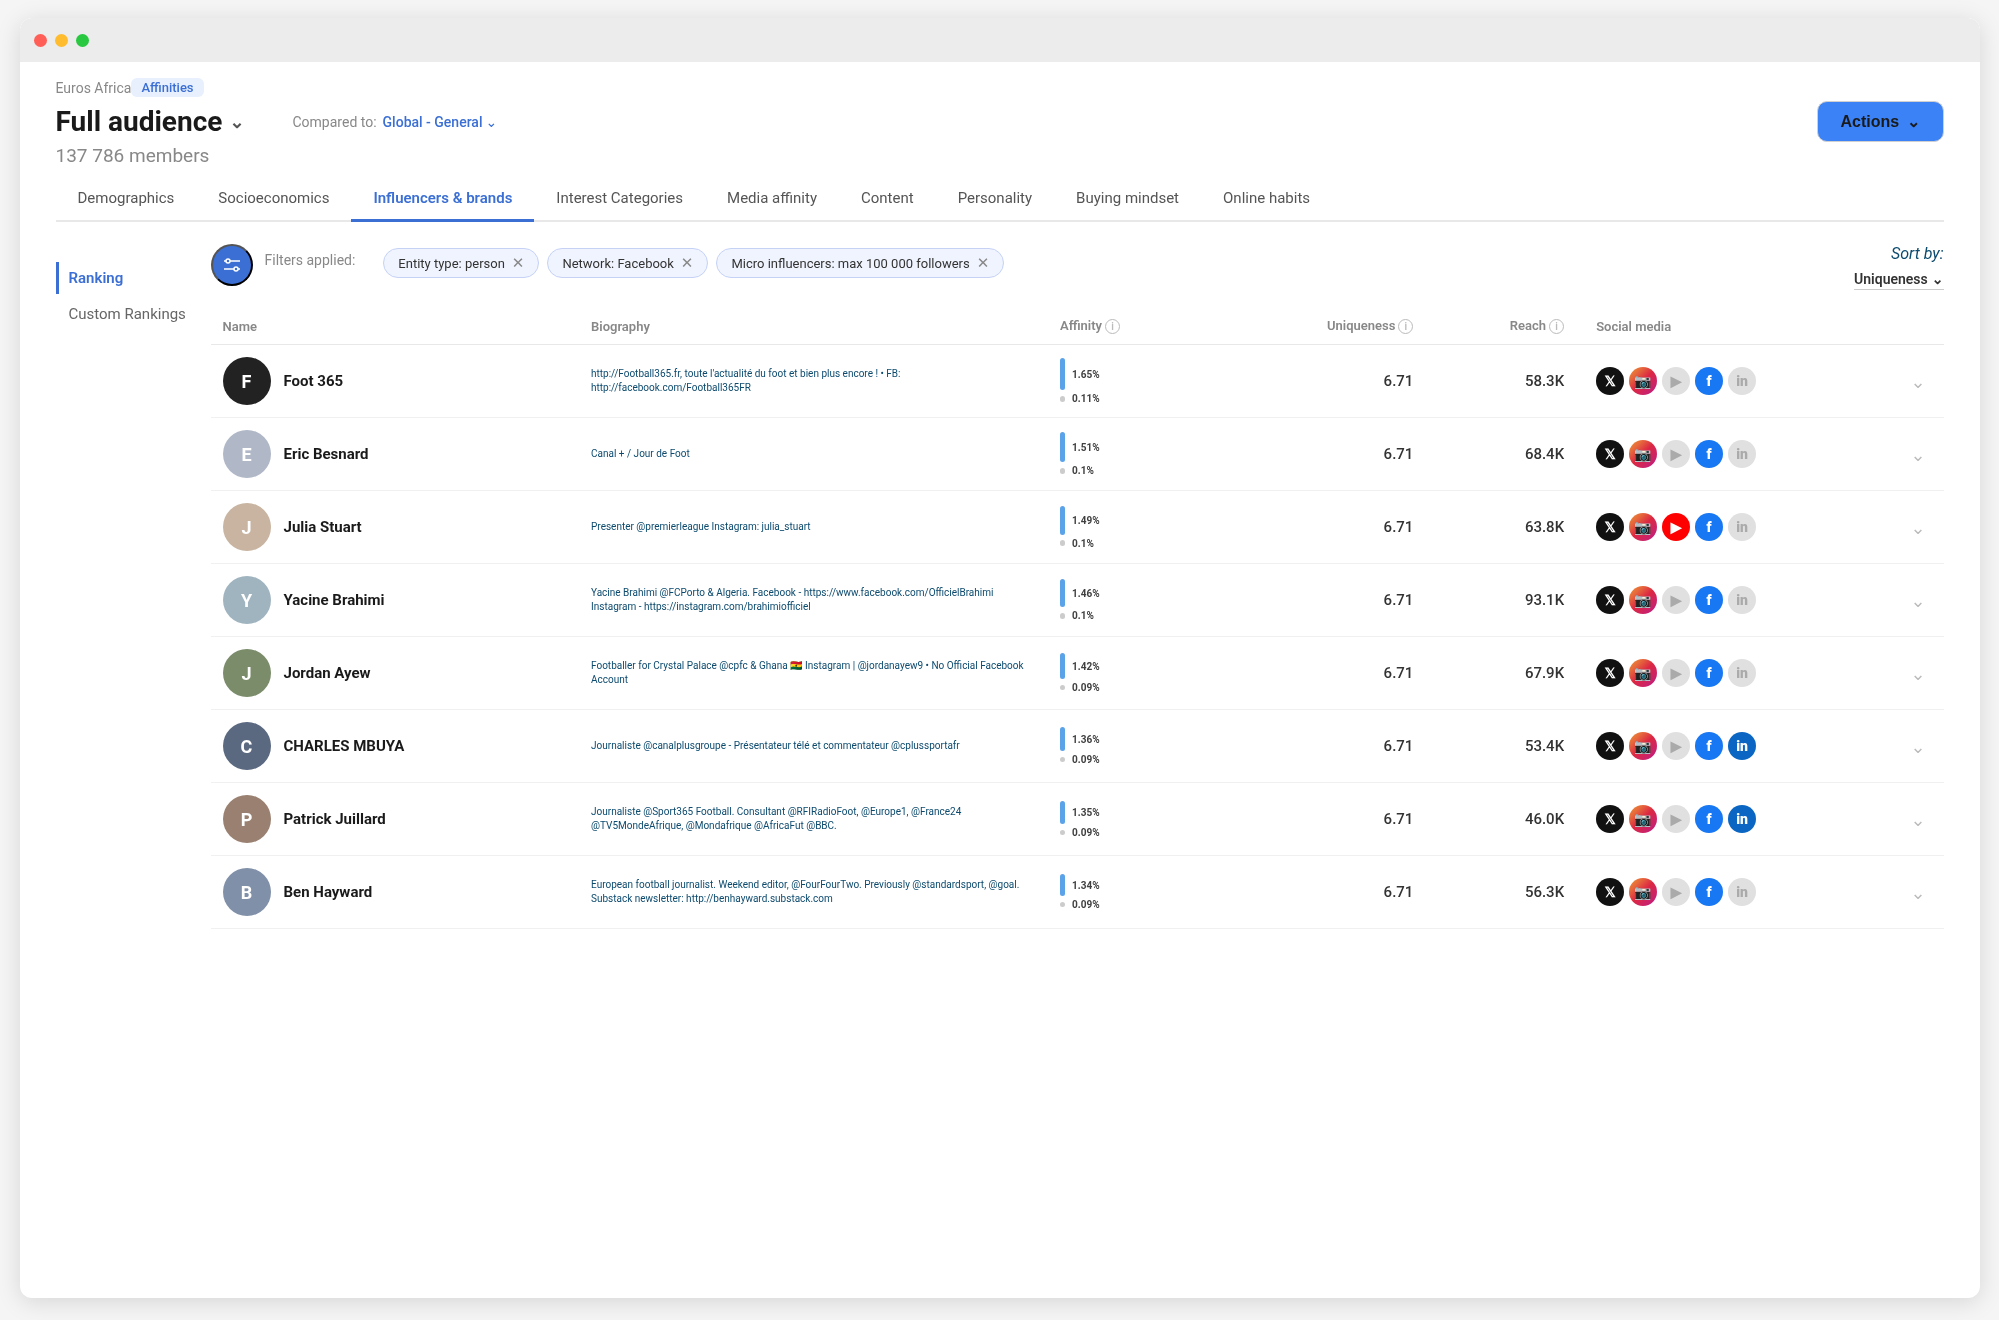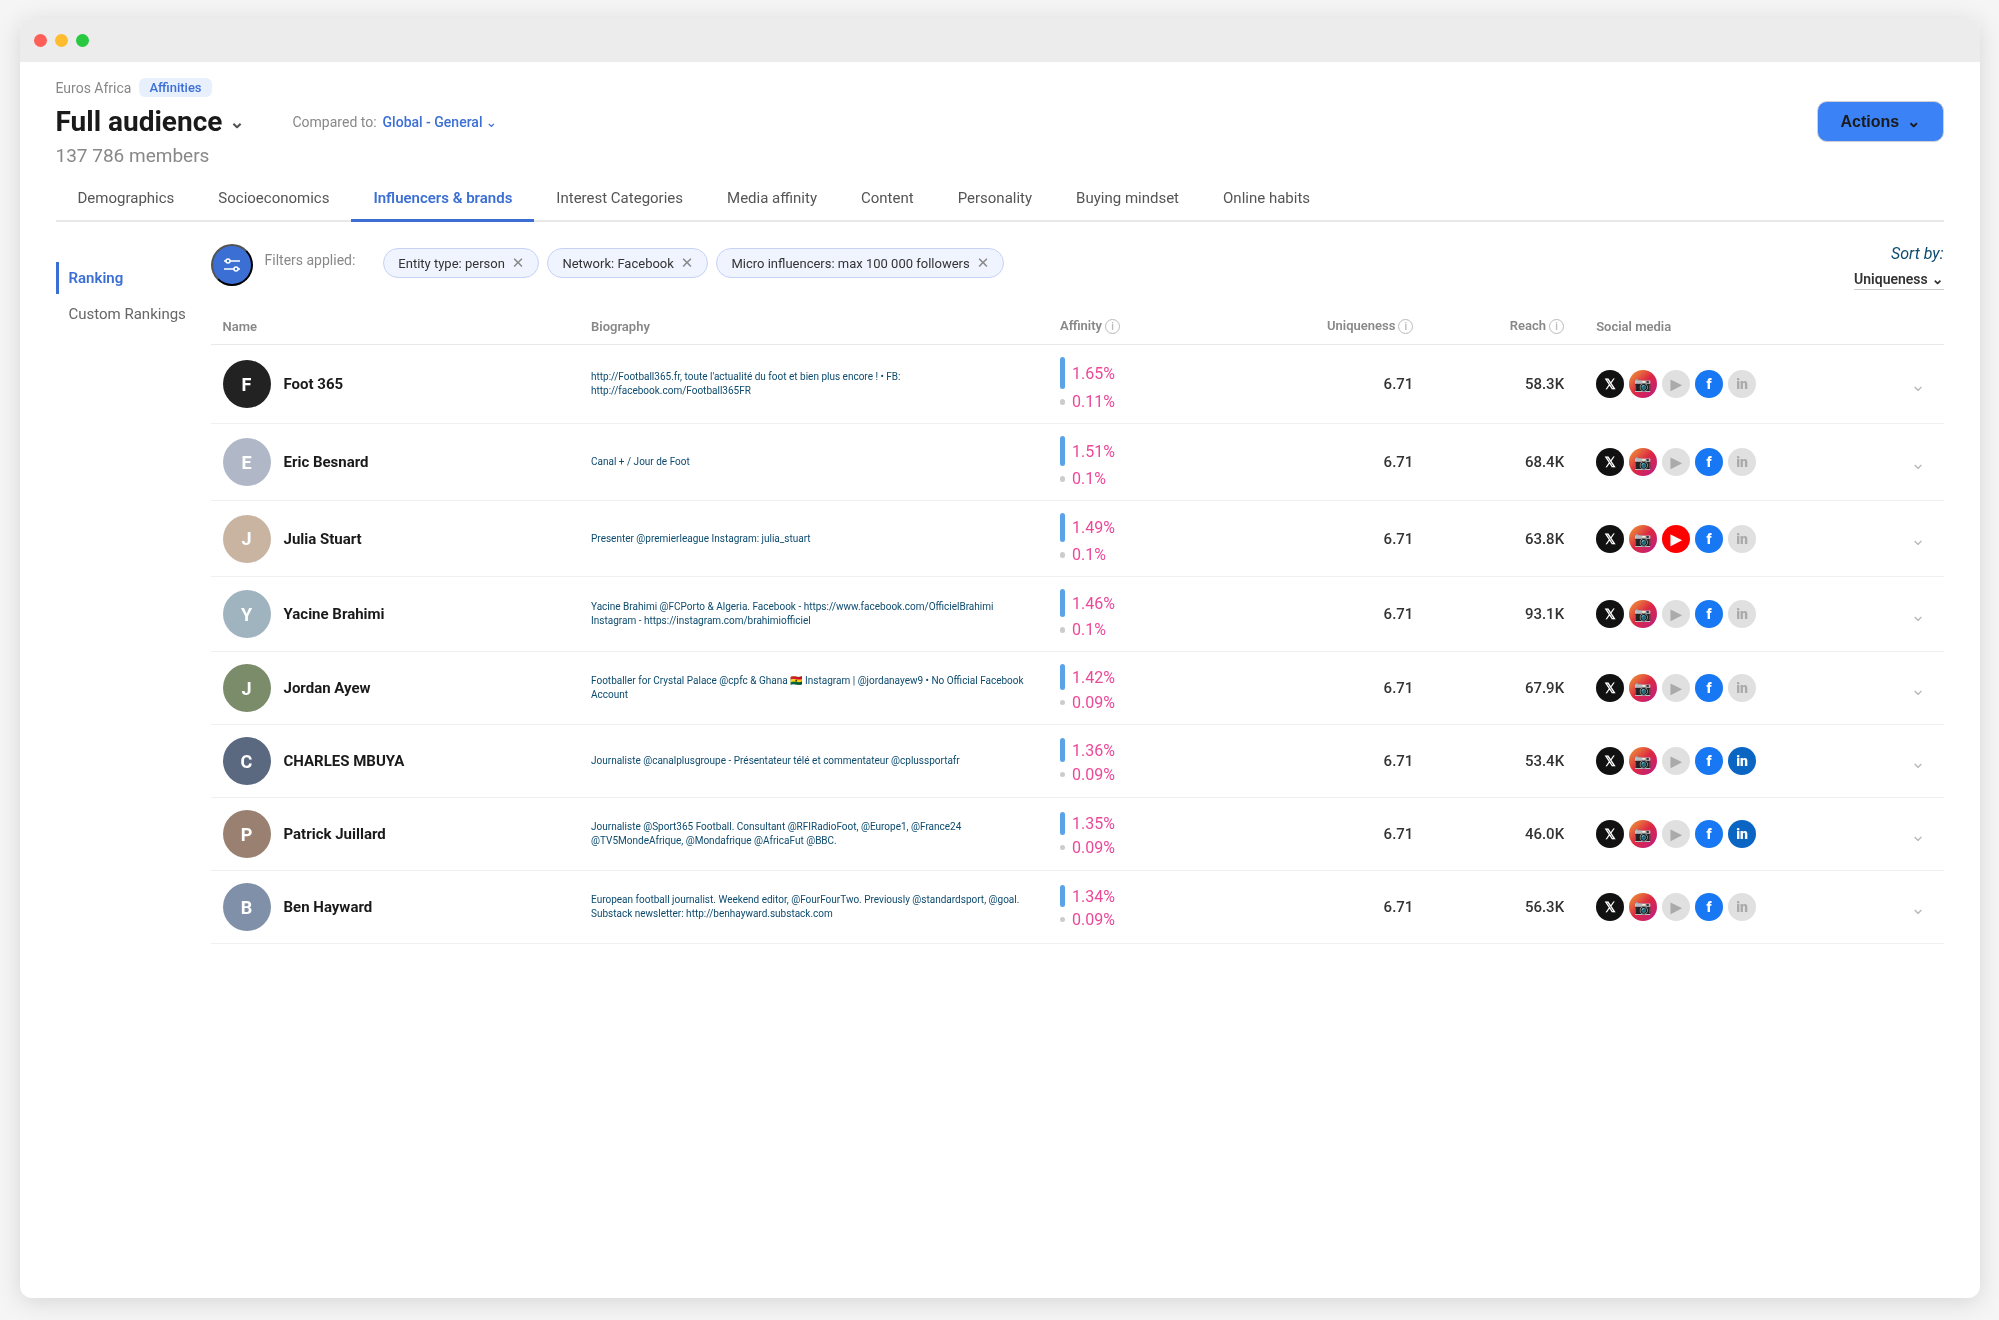--- a/index.html
+++ b/index.html
@@ -32,21 +32,20 @@
     .dot-red { background: #ff5f57; }
     .dot-yellow { background: #febc2e; }
     .dot-green { background: #28c840; }
     .header {
       padding: 16px 36px 0 36px;
       background: #fff;
     }
     .breadcrumb {
       display: flex;
       align-items: center;
-      gap: 8px;
       margin-bottom: 4px;
     }
     .breadcrumb-app {
       color: #888;
       font-size: 14px;
     }
     .breadcrumb-badge {
       background: #e8f0fe;
       color: #3b6fd4;
       border-radius: 6px;
@@ -310,22 +309,23 @@
       align-items: center;
       gap: 7px;
     }
     .affinity-bar {
       width: 5px;
       border-radius: 3px;
     }
     .affinity-bar-blue { background: #5ba3e8; }
     .affinity-bar-gray { background: #ccc; }
     .affinity-value {
-      font-size: 16px;
-      color: #ec4899;
+      font-size: 10px;
+      color: #404040;
+      font-weight: bold;
     }
     .uniqueness-cell, .reach-cell {
       text-align: right;
       font-size: 15px;
       font-weight: 500;
       color: #333;
       padding-right: 20px;
     }
     .social-media-cell {
       display: flex;

